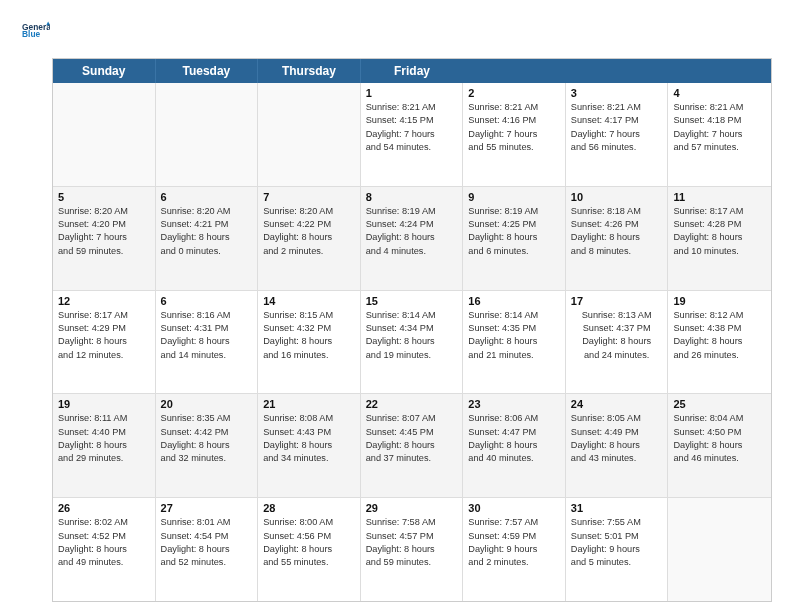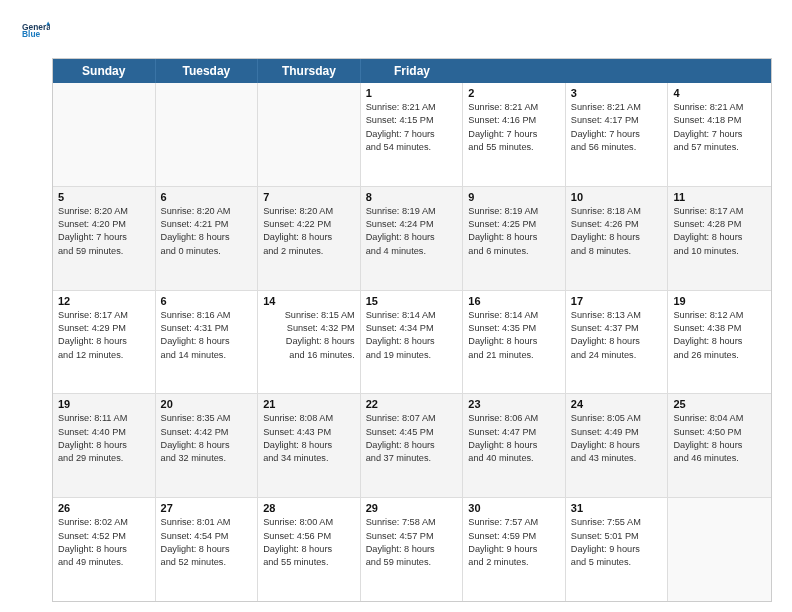--- a/index.html
+++ b/index.html
@@ -229,42 +229,42 @@
           </div>
           <div class="cal-cell">
             <div class="day-num">6</div>
             <div class="cell-info" style="white-space: pre-line;">Sunrise: 8:16 AM
 Sunset: 4:31 PM
 Daylight: 8 hours
 and 14 minutes.</div>
           </div>
           <div class="cal-cell">
             <div class="day-num">14</div>
-            <div class="cell-info" style="white-space: pre-line; text-align: right;">Sunrise: 8:15 AM
+            <div class="cell-info" style="white-space: pre-line;">Sunrise: 8:15 AM
 Sunset: 4:32 PM
 Daylight: 8 hours
 and 16 minutes.</div>
           </div>
           <div class="cal-cell">
             <div class="day-num">15</div>
             <div class="cell-info" style="white-space: pre-line;">Sunrise: 8:14 AM
 Sunset: 4:34 PM
 Daylight: 8 hours
 and 19 minutes.</div>
           </div>
           <div class="cal-cell">
             <div class="day-num">16</div>
             <div class="cell-info" style="white-space: pre-line;">Sunrise: 8:14 AM
 Sunset: 4:35 PM
 Daylight: 8 hours
 and 21 minutes.</div>
           </div>
           <div class="cal-cell">
             <div class="day-num">17</div>
-            <div class="cell-info" style="white-space: pre-line;">Sunrise: 8:13 AM
+            <div class="cell-info" style="white-space: pre-line; text-align: center;">Sunrise: 8:13 AM
 Sunset: 4:37 PM
 Daylight: 8 hours
 and 24 minutes.</div>
           </div>
           <div class="cal-cell">
             <div class="day-num">19</div>
             <div class="cell-info" style="white-space: pre-line;">Sunrise: 8:12 AM
 Sunset: 4:38 PM
 Daylight: 8 hours
 and 26 minutes.</div>

